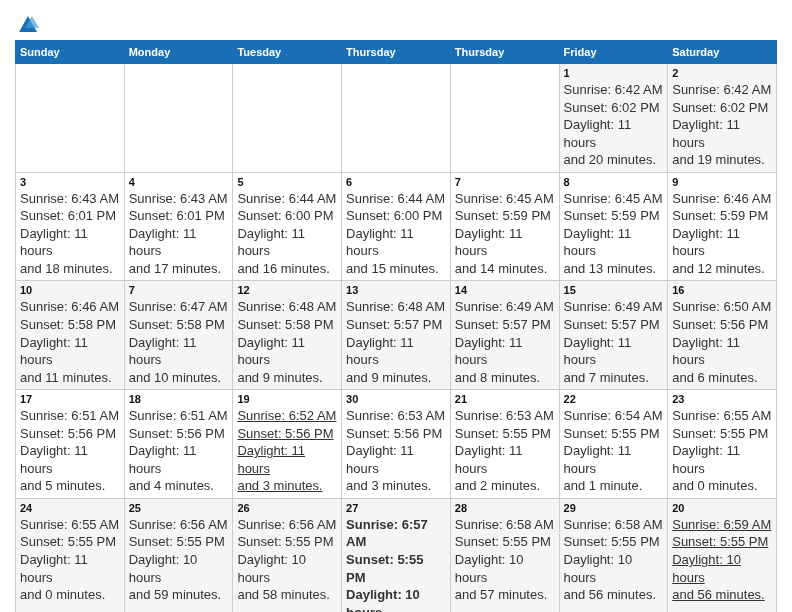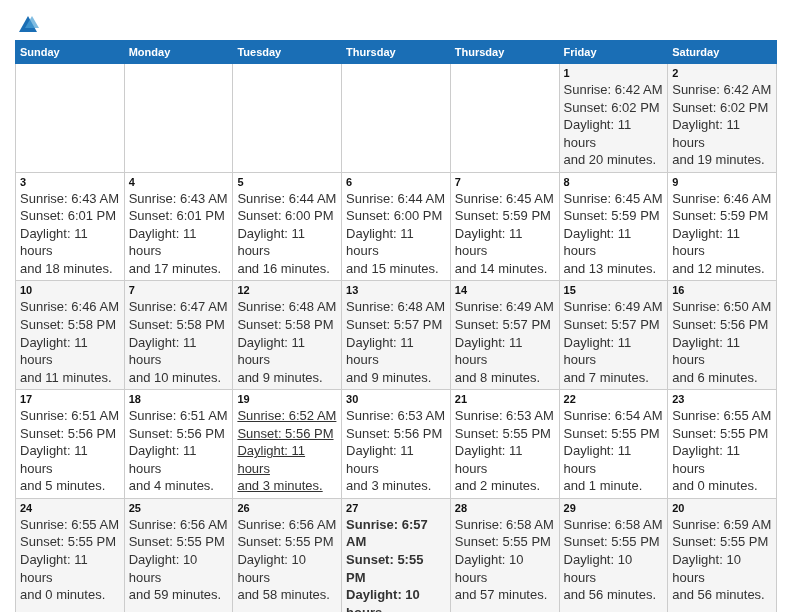--- a/index.html
+++ b/index.html
@@ -344,21 +344,21 @@
           </td>
           <td>
             <span class="day-num">29</span>
             <div class="day-info" style="white-space: pre-line;">Sunrise: 6:58 AM
 Sunset: 5:55 PM
 Daylight: 10 hours
 and 56 minutes.</div>
           </td>
           <td>
             <span class="day-num">20</span>
-            <div class="day-info" style="white-space: pre-line;">Sunrise: 6:59 AM
+            <div class="day-info" style="white-space: pre-line; text-decoration: underline;">Sunrise: 6:59 AM
 Sunset: 5:55 PM
 Daylight: 10 hours
 and 56 minutes.</div>
           </td>
         </tr>
       </tbody>
   </table>
 </div>
 
 </body></html>

